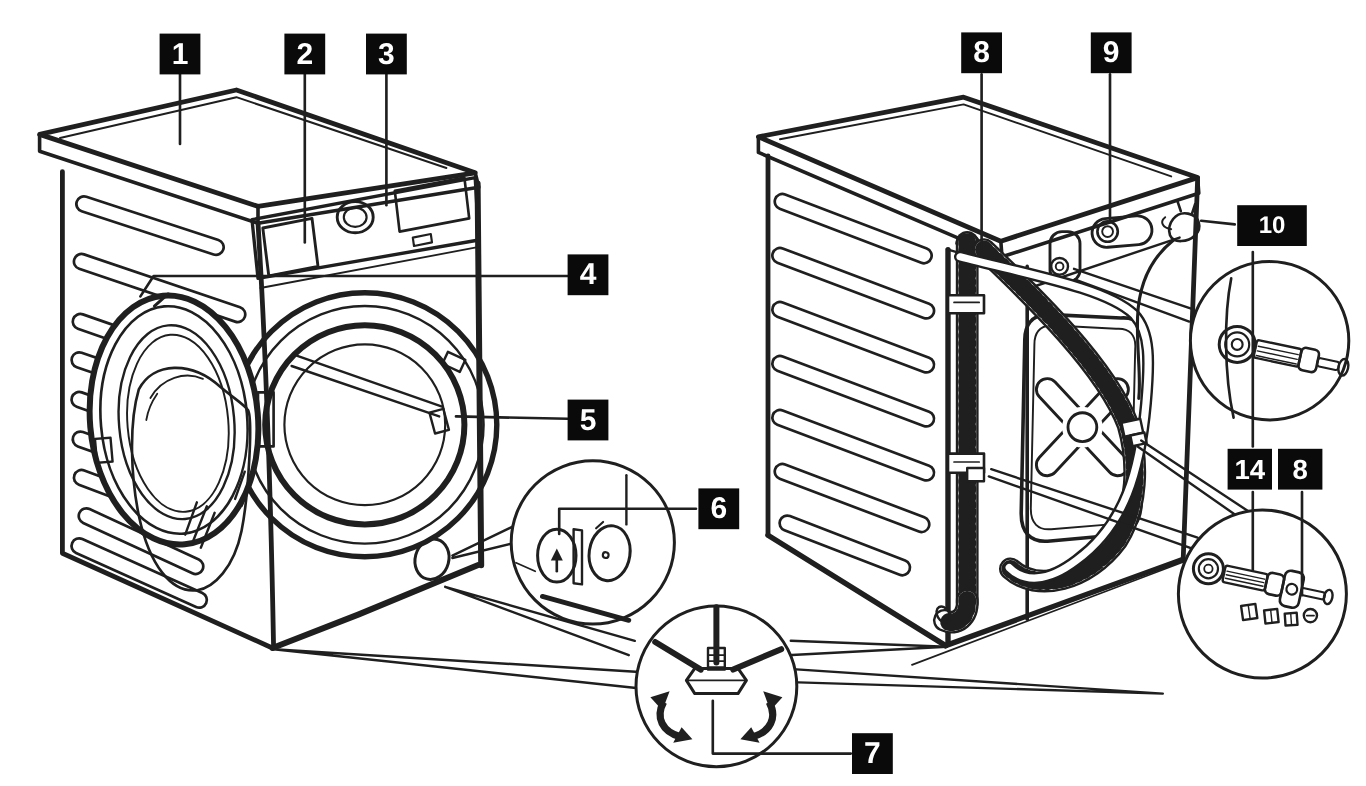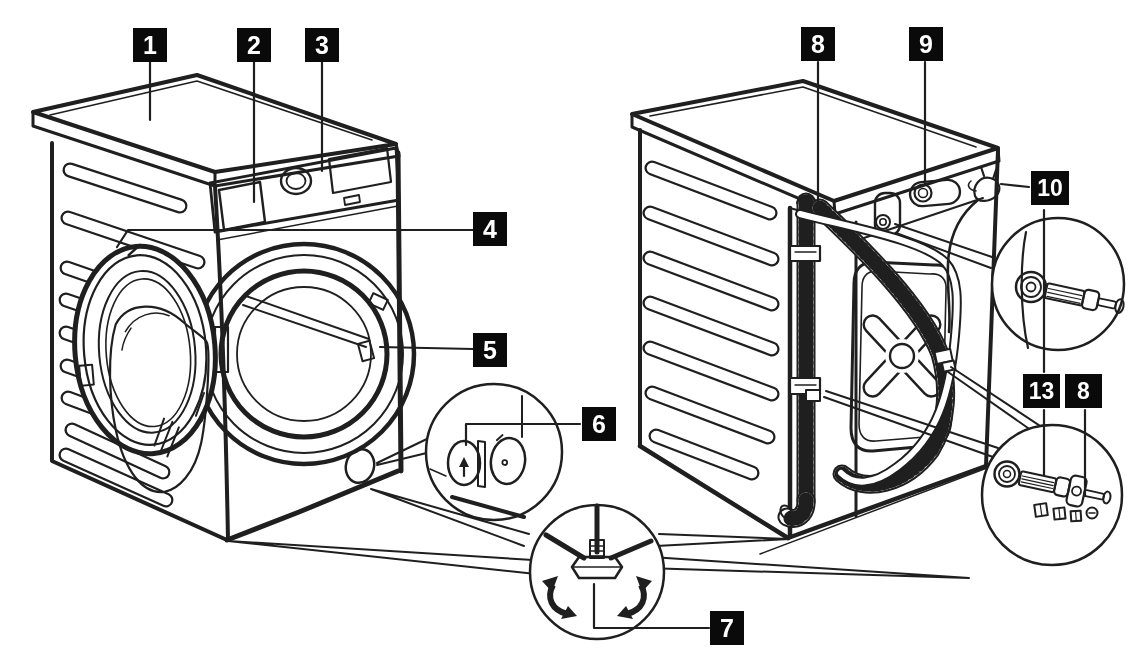--- a/index.html
+++ b/index.html
@@ -24,21 +24,21 @@
   }
   .c1{left:133px;top:28px}
   .c2{left:237px;top:28px}
   .c3{left:305px;top:28px}
   .c4{left:473px;top:212px}
   .c5{left:473px;top:333px}
   .c6{left:582px;top:407px}
   .c7{left:710px;top:611px}
   .c8{left:801px;top:27px}
   .c9{left:909px;top:27px}
-  .c10{left:1031px;top:171px;width:38px;font-size:23px}
+  .c10{left:1031px;top:171px;width:58px;font-size:20px}
   .c11{left:1023px;top:374px;width:37px;font-size:23px}
   .c12{left:1065px;top:374px;width:37px;font-size:23px}
 </style>
 </head>
 <body>
 
 <div class="stage">
 
 <svg width="1138" height="655" viewBox="0 0 1138 655">
  <g fill="none" stroke="#1f1f1f" stroke-width="2.4" stroke-linecap="round" stroke-linejoin="round">
@@ -363,16 +363,16 @@
 <div class="callout c1">1</div>
 <div class="callout c2">2</div>
 <div class="callout c3">3</div>
 <div class="callout c4">4</div>
 <div class="callout c5">5</div>
 <div class="callout c6">6</div>
 <div class="callout c7">7</div>
 <div class="callout c8">8</div>
 <div class="callout c9">9</div>
 <div class="callout c10">10</div>
-<div class="callout c11">13</div>
+<div class="callout c11">14</div>
 <div class="callout c12">8</div>
 
 </div>
 
 </body></html>

